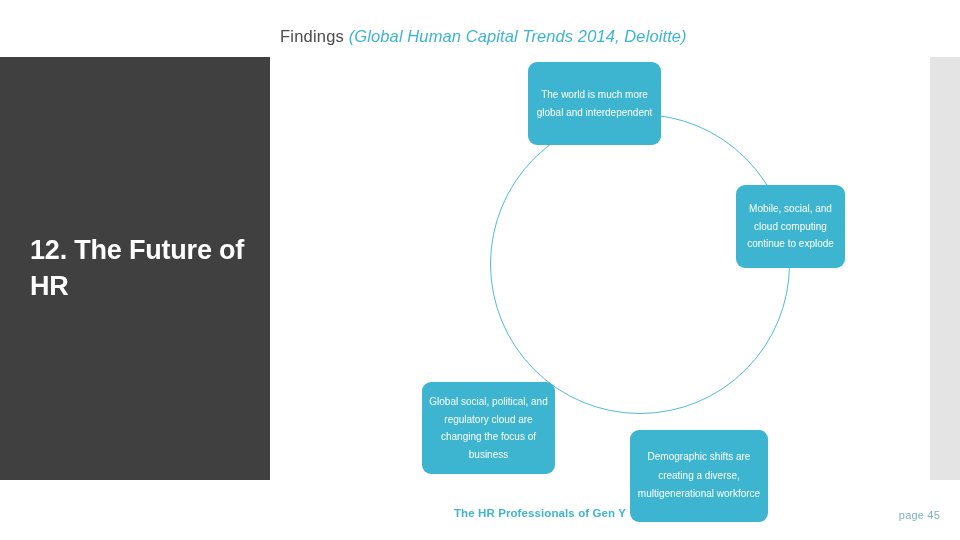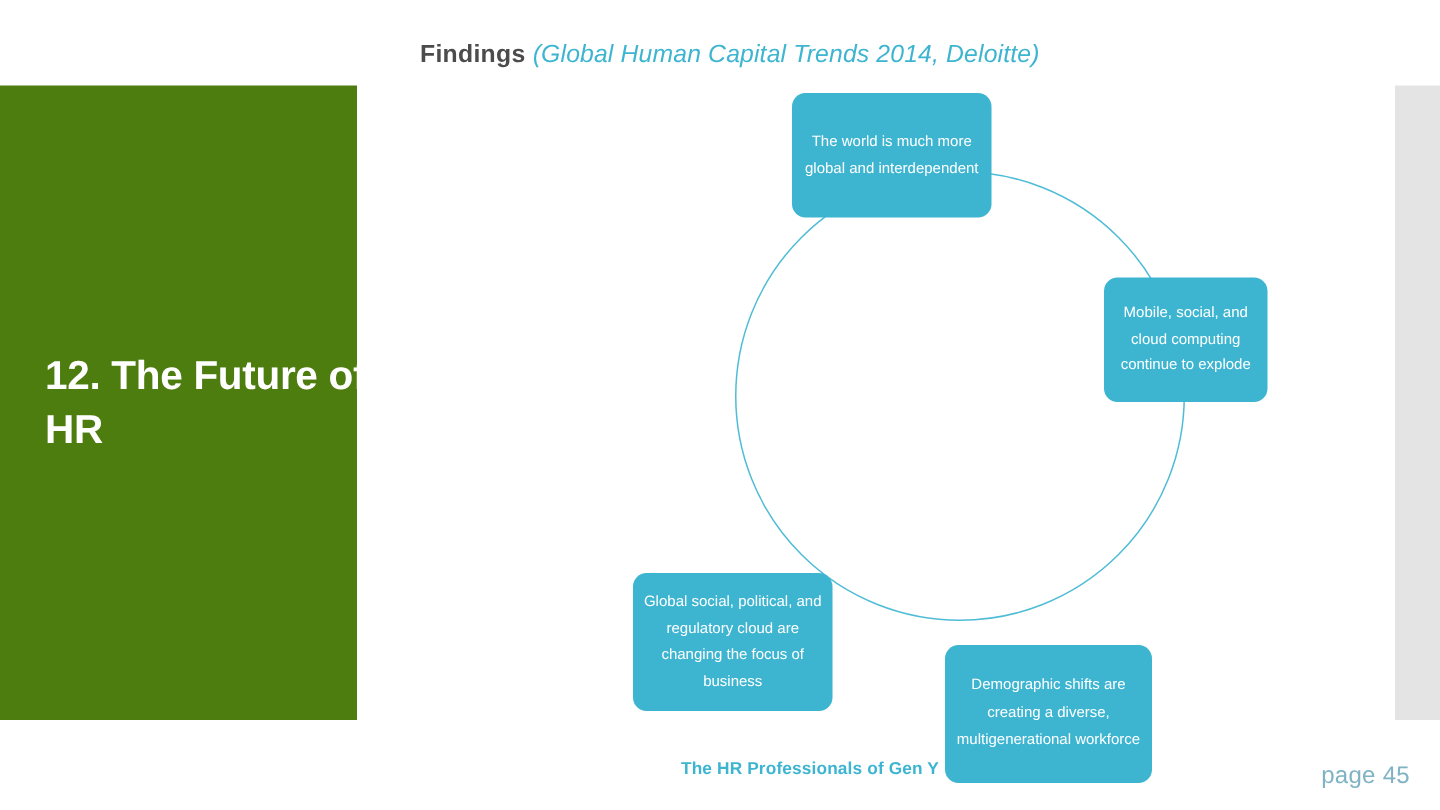--- a/index.html
+++ b/index.html
@@ -27,38 +27,38 @@
     position: absolute;
     left: 280px;
     top: 25px;
     width: 620px;
     font-size: 16.5px;
     line-height: 22px;
     white-space: nowrap;
   }
   .title .t-main {
     color: #4c4c4c;
-    font-weight: bold;
+    font-weight: normal;
     letter-spacing: .2px;
   }
   .title .t-sub {
     color: #3db5d1;
     font-style: italic;
     font-weight: normal;
     letter-spacing: .1px;
   }
 
   
   .side-panel {
     position: absolute;
     left: 0;
     top: 57px;
-    width: 238px;
+    width: 270px;
     height: 423px;
-    background: #4d7c0f;
+    background: #404040;
   }
   .side-title {
     position: absolute;
     left: 30px;
     top: 175px;
     width: 225px;
     color: #ffffff;
     font-size: 27px;
     line-height: 36px;
     font-weight: bold;
@@ -124,21 +124,21 @@
     font-weight: bold;
     letter-spacing: .1px;
   }
   .footer-page {
     position: absolute;
     left: 860px;
     top: 509px;
     width: 80px;
     text-align: right;
     color: #7fb3c4;
-    font-size: 16px;
+    font-size: 11px;
     letter-spacing: .2px;
   }
 </style>
 </head>
 <body>
 
 <div id="slide">
 
   <div class="title">
     <span class="t-main">Findings </span><span class="t-sub">(Global Human Capital Trends 2014, Deloitte)</span>

